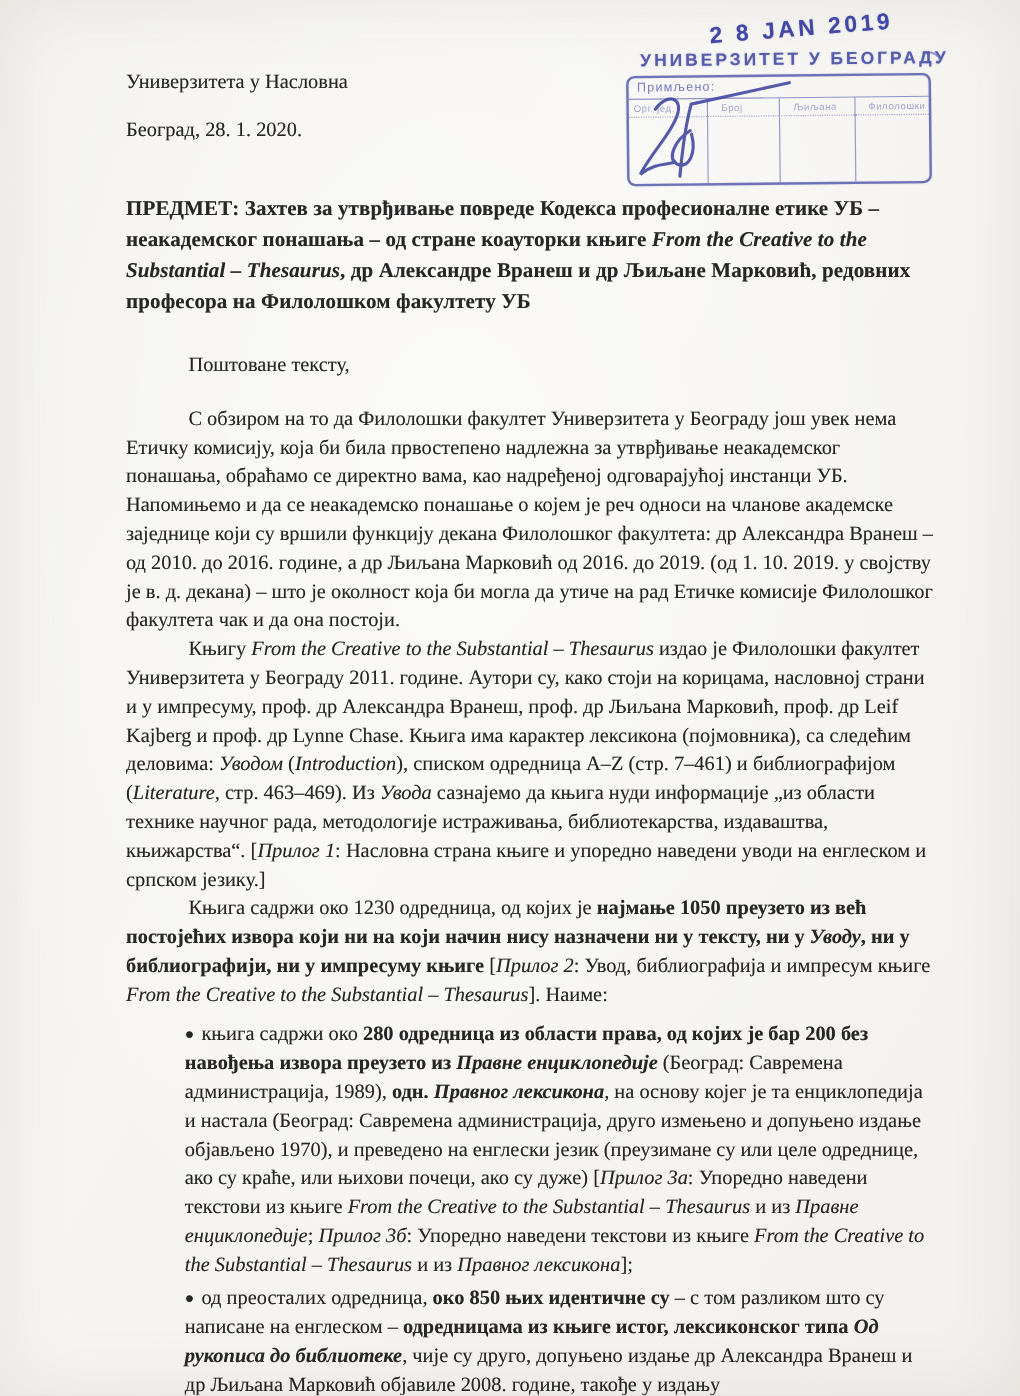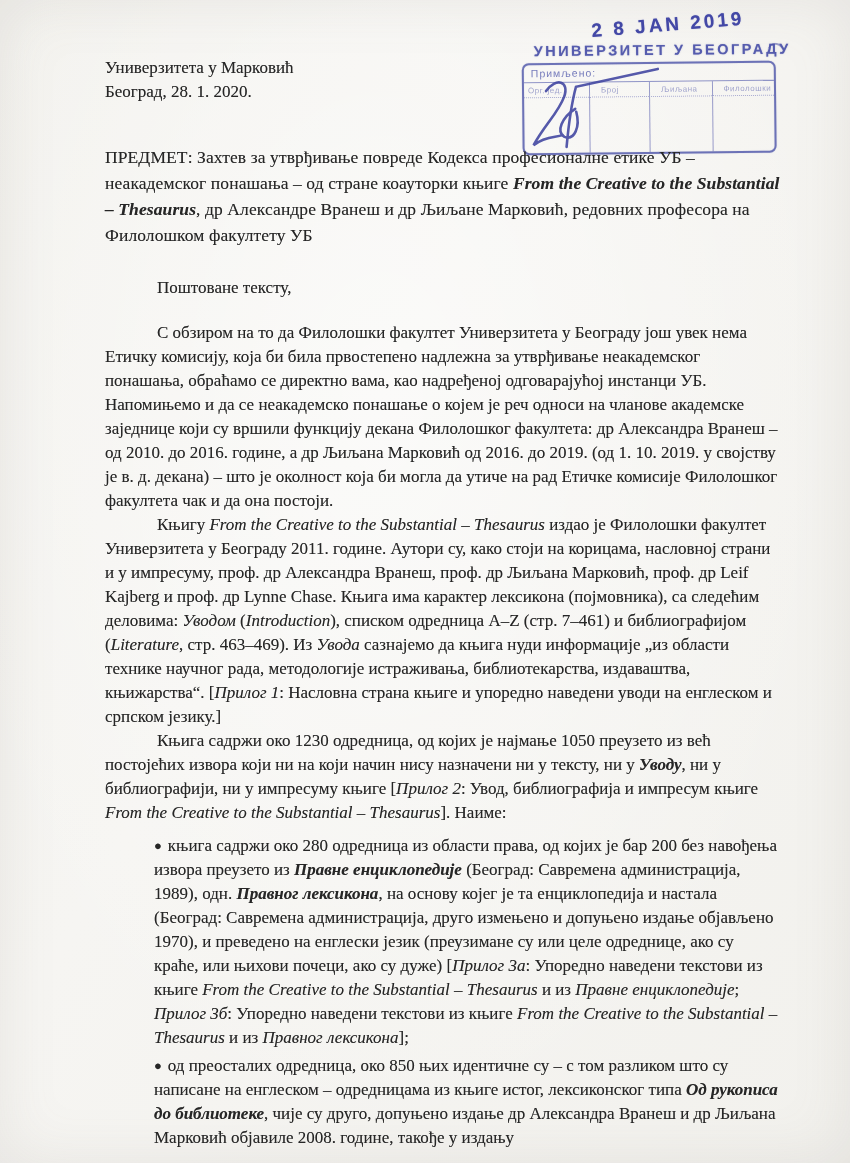--- a/index.html
+++ b/index.html
@@ -20,33 +20,33 @@
   }
 
   
   .letter {
     position: absolute;
     left: 105px; top: 56px; width: 678px;
     font-size: 17px; line-height: 24px;
     text-shadow: 0 0 0.5px rgba(40,40,40,0.4);
   }
   .recipient-line { white-space: nowrap; }
-  .date-line { margin-top: 0; }
+  .date-line { margin-top: 16px; }
   .subject {
     margin-top: 40px;
     font-size: 17.5px; line-height: 26px;
     letter-spacing: 0.1px;
   }
   .salutation { margin-top: 28px; text-indent: 52px; }
   .para { margin: 0; text-indent: 52px; }
   .para.first { margin-top: 21px; }
   .bullets { margin-top: 9px; padding-left: 45px; }
   .bullet-item { margin: 4px; }
   .bullet-char { font-size: 13px; vertical-align: 1px; padding-right: 6px; }
-  .b  { font-weight: normal; text-align: right; }
+  .b  { font-weight: bold; text-align: right; }
   .i  { font-style: italic; }
   .bi { font-weight: bold; font-style: italic; }
 
   
   .stamp {
     position: absolute; left: 520px; top: 14px; width: 260px; height: 150px;
     transform: rotate(-0.6deg);
     font-family: "Liberation Sans", sans-serif;
     color: #4a51a8;
   }
@@ -127,21 +127,21 @@
     <svg class="stamp-hand" width="260" height="150" viewBox="0 0 260 150">
       <g fill="none" stroke="#3f44a0" stroke-width="2.6" stroke-linecap="round" opacity="0.88">
         <path d="M 26 76 C 36 62, 50 66, 44 82 C 38 98, 24 110, 13 130 C 26 120, 36 123, 42 120"></path>
         <path d="M 46 132 C 48 112, 51 90, 56 72 L 138 55"></path>
         <path d="M 55 94 C 42 102, 35 117, 44 122 C 54 126, 60 112, 56 97"></path>
       </g>
     </svg>
   </div>
 
   <div class="letter">
-    <div class="recipient-line">Универзитета у Марковић</div>
+    <div class="recipient-line">Универзитета у Насловна</div>
     <div class="date-line">Београд, 28. 1. 2020.</div>
 
     <div class="subject"><span class="b">ПРЕДМЕТ: Захтев за утврђивање повреде Кодекса професионалне етике УБ – неакадемског понашања – од стране коауторки књиге </span><span class="bi">From the Creative to the Substantial – Thesaurus</span><span class="b">, др Александре Вранеш и др Љиљане Марковић, редовних професора на Филолошком факултету УБ</span></div>
 
     <div class="salutation">Поштоване тексту,</div>
 
     <p class="para first"><span>С обзиром на то да Филолошки факултет Универзитета у Београду још увек нема Етичку комисију, која би била првостепено надлежна за утврђивање неакадемског понашања, обраћамо се директно вама, као надређеној одговарајућој инстанци УБ. Напомињемо и да се неакадемско понашање о којем је реч односи на чланове академске заједнице који су вршили функцију декана Филолошког факултета: др Александра Вранеш – од 2010. до 2016. године, а др Љиљана Марковић од 2016. до 2019. (од 1. 10. 2019. у својству је в. д. декана) – што је околност која би могла да утиче на рад Етичке комисије Филолошког факултета чак и да она постоји.</span></p>
     <p class="para"><span>Књигу </span><span class="i">From the Creative to the Substantial – Thesaurus</span><span> издао је Филолошки факултет Универзитета у Београду 2011. године. Аутори су, како стоји на корицама, насловној страни и у импресуму, проф. др Александра Вранеш, проф. др Љиљана Марковић, проф. др Leif Kajberg и проф. др Lynne Chase. Књига има карактер лексикона (појмовника), са следећим деловима: </span><span class="i">Уводом</span><span> (</span><span class="i">Introduction</span><span>), списком одредница A–Z (стр. 7–461) и библиографијом (</span><span class="i">Literature</span><span>, стр. 463–469). Из </span><span class="i">Увода</span><span> сазнајемо да књига нуди информације „из области технике научног рада, методологије истраживања, библиотекарства, издаваштва, књижарства“. [</span><span class="i">Прилог 1</span><span>: Насловна страна књиге и упоредно наведени уводи на енглеском и српском језику.]</span></p>
     <p class="para"><span>Књига садржи око 1230 одредница, од којих је </span><span class="b">најмање 1050 преузето из већ постојећих извора који ни на који начин нису назначени ни у тексту, ни у </span><span class="bi">Уводу</span><span class="b">, ни у библиографији, ни у импресуму књиге</span><span> [</span><span class="i">Прилог 2</span><span>: Увод, библиографија и импресум књиге </span><span class="i">From the Creative to the Substantial – Thesaurus</span><span>]. Наиме:</span></p>
 

